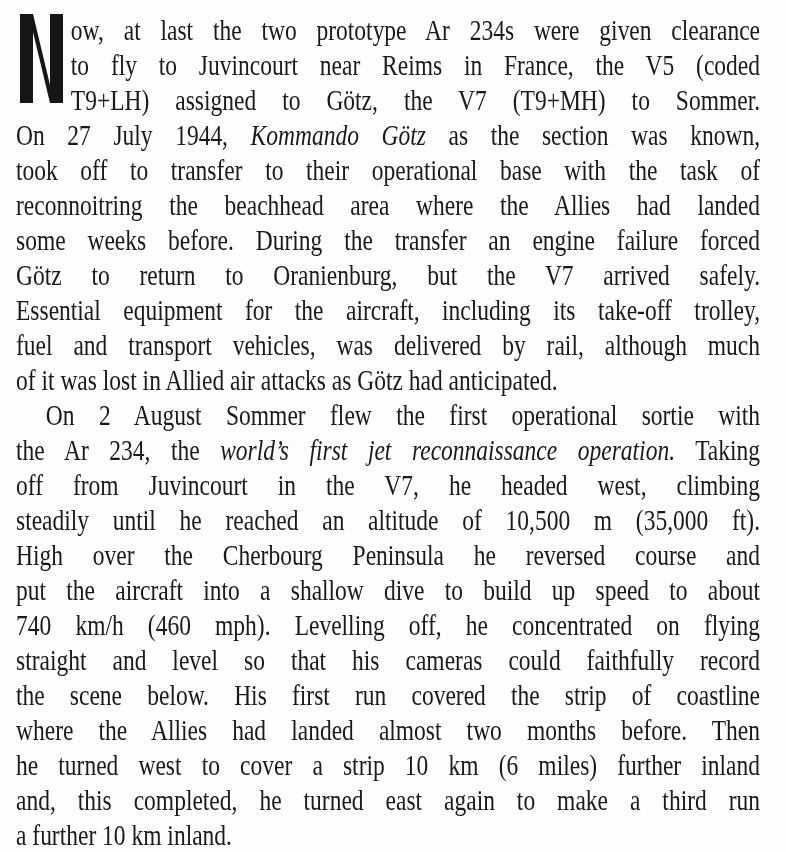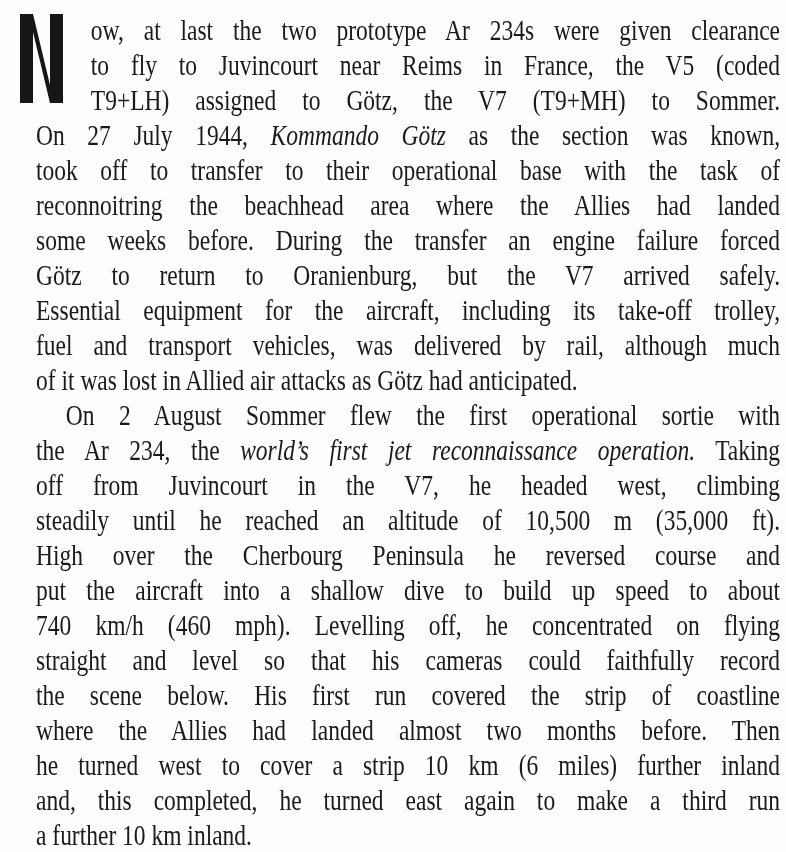--- a/index.html
+++ b/index.html
@@ -9,21 +9,21 @@
   }
   .page {
     position: relative;
     width: 786px;
     height: 852px;
     background: #fdfdfc;
     overflow: hidden;
   }
   .textblock {
     position: absolute;
-    left: 36px;
+    left: 16px;
     top: 12px;
     width: 744px;
   }
   .para { position: relative; }
   .line {
     position: relative;
     width: 950px;               
     height: 35px;
     line-height: 35px;
     font-size: 30px;

